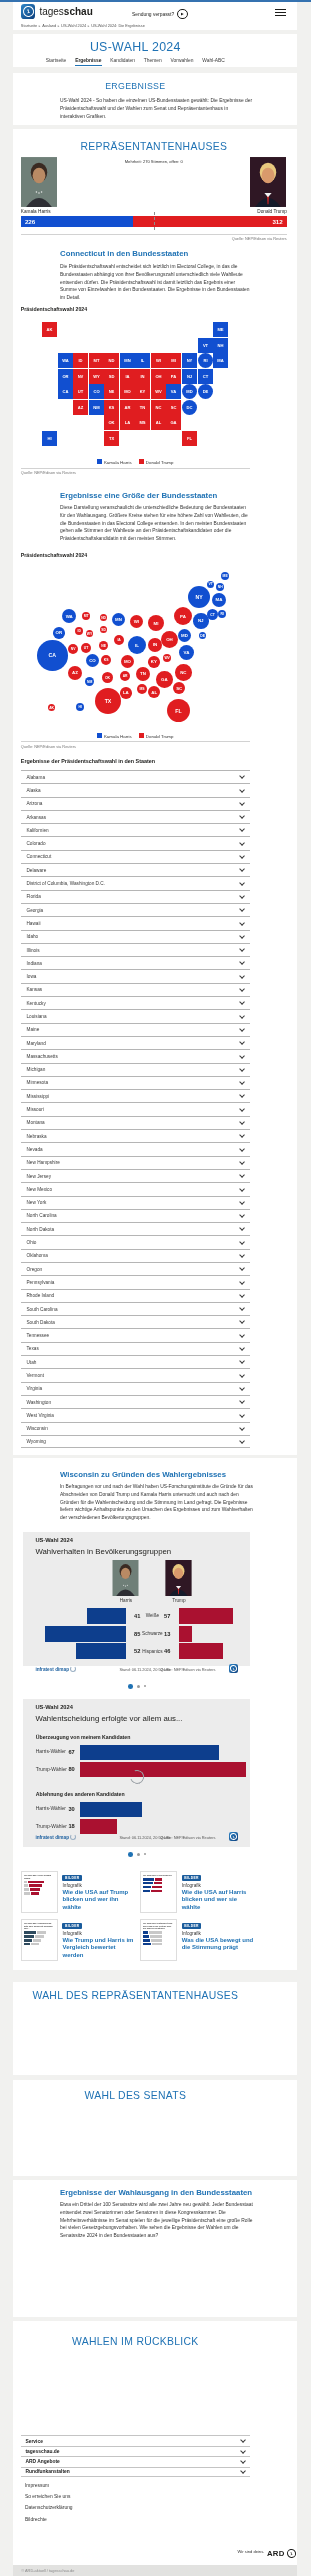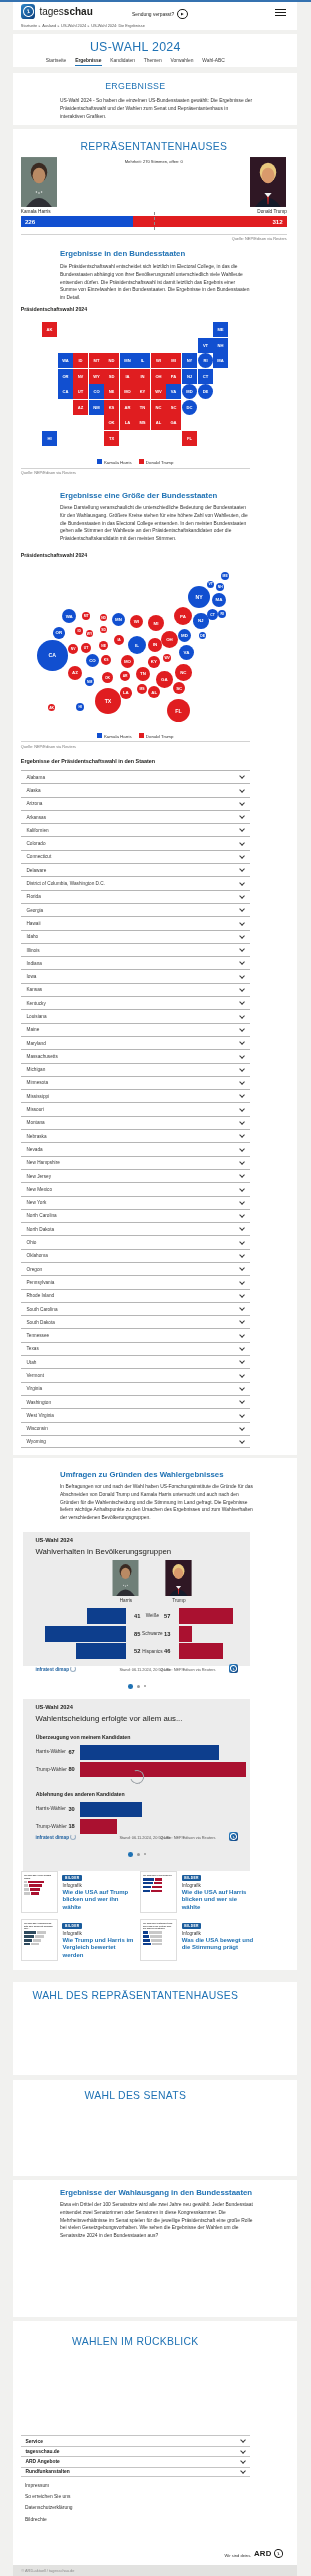--- a/index.html
+++ b/index.html
@@ -75,21 +75,21 @@
   .tkicker{font-size:4.7px;color:#333;margin:2.1px 0 1px;}
   .ttitle{font-size:6px;line-height:7.3px;font-weight:700;color:#1f72b4;}
   .minirow{display:flex;align-items:center;gap:1px;margin-top:1.3px;}
   .minibar{height:2.6px;}
   
   .f-row{position:relative;height:10.4px;border-top:0.5px solid #c4c4c4;display:flex;align-items:center;justify-content:space-between;
         padding:0 4.7px;box-sizing:border-box;cursor:pointer;}
   .f-row:last-of-type{border-bottom:0.5px solid #c4c4c4;}
   .f-label{font-size:4.9px;font-weight:700;color:#222;}
   .f-link{font-size:4.9px;color:#333;cursor:pointer;}
-  .ardbrand{position:absolute;right:14px;display:flex;align-items:flex-end;gap:2.6px;}
+  .ardbrand{position:absolute;right:1px;display:flex;align-items:flex-start;gap:2.6px;}
   .ardbrand .claim{font-size:4.1px;color:#333;}
   .ardbrand .ard{font-size:7.8px;font-weight:700;color:#1d1d1b;letter-spacing:0.3px;}
   .ardbrand .one{width:6.7px;height:6.7px;border:0.8px solid #1d1d1b;border-radius:50%;display:flex;align-items:center;justify-content:center;
         font-size:4.1px;font-weight:700;color:#1d1d1b;transform:rotate(-12deg);}
   .bottombar{position:absolute;left:13px;width:284px;height:11px;background:#e2e2e0;display:flex;align-items:center;}
   .bottombar span{font-size:3.9px;color:#8a8a8a;margin-left:8.3px;}
 </style>
 </head>
 <body>
 
@@ -169,21 +169,21 @@
       </div>
       <div class="b" id="ebarRed" style="flex: 1 1 0%; justify-content: flex-end; background: rgb(224, 29, 32);">
         <span style="margin-right:4.1px;">312</span>
       </div>
     </div>
     <div class="abs marker" style="left:141px;top:83px;"></div>
 
     <div class="abs divider" style="left:7.8px;top:105px;width:266px;"></div>
     <div class="abs src" style="left:7.8px;top:107px;width:266px;text-align:right;">Quelle: NEP/Edison via Reuters</div>
 
-    <div class="abs h-sub" style="left:47px;top:120px;">Ergebnisse in den Bundesstaaten</div>
+    <div class="abs h-sub" style="left:47px;top:120px;">Connecticut in den Bundesstaaten</div>
     <div class="abs para" style="left:47px;top:134px;width:193px;">Die Präsidentschaftswahl entscheidet sich letztlich im Electoral College, in das die Bundesstaaten abhängig von ihrer Bevölkerungszahl unterschiedlich viele Wahlleute entsenden dürfen. Die Präsidentschaftswahl ist damit letztlich das Ergebnis einer Summe von Einzelwahlen in den Bundesstaaten. Die Ergebnisse in den Bundesstaaten im Detail.</div>
 
     <div class="abs maplabel" style="left:7.8px;top:177px;">Präsidentschaftswahl 2024</div>
     <div class="abs" style="left:0;top:190px;width:284px;height:131px;" id="tileMap">
         <div class="tile" style="left: 29px; top: 3.1px; background: rgb(224, 29, 32);">AK</div>
         <div class="tile" style="left: 200px; top: 3.1px; background: rgb(17, 79, 208);">ME</div>
         <div class="tile" style="left: 185px; top: 18.7px; background: rgb(17, 79, 208);">VT</div>
         <div class="tile" style="left: 200px; top: 18.7px; background: rgb(17, 79, 208);">NH</div>
         <div class="tile" style="left: 45px; top: 34px; background: rgb(17, 79, 208);">WA</div>
         <div class="tile" style="left: 60px; top: 34px; background: rgb(224, 29, 32);">ID</div>
@@ -508,21 +508,21 @@
           <span class="chev"></span>
         </div>
         <div class="acc-row">
           <span class="acc-label">Wyoming</span>
           <span class="chev"></span>
         </div>
       </div>
   </div>
 
   <div class="card" style="top:1458px;height:512px;" id="cardD">
-    <div class="abs h-sub" style="left:47px;top:12.4px;">Umfragen zu Gründen des Wahlergebnisses</div>
+    <div class="abs h-sub" style="left:47px;top:12.4px;">Wisconsin zu Gründen des Wahlergebnisses</div>
     <div class="abs para" style="left:47px;top:25px;width:193px;">In Befragungen vor und nach der Wahl haben US-Forschungsinstitute die Gründe für das Abschneiden von Donald Trump und Kamala Harris untersucht und auch nach den Gründen für die Wahlentscheidung und die Stimmung im Land gefragt. Die Ergebnisse liefern wichtige Anhaltspunkte zu den Ursachen des Ergebnisses und zum Wahlverhalten der verschiedenen Bevölkerungsgruppen.</div>
 
     <div class="infobox" style="top:74px;height:134px;">
       <div class="abs kicker" style="left:12px;top:5.2px;">US-Wahl 2024</div>
       <div class="abs ititle" style="left:12px;top:14.5px;">Wahlverhalten in Bevölkerungsgruppen</div>
       <div class="photo" style="left:88px;top:28px;width:29px;height:36px;" id="harrisPhotoSmall"><svg width="29" height="36" viewBox="0 0 70 97" xmlns="http://www.w3.org/2000/svg">
     <rect width="70" height="97" fill="#6f7f78"></rect>
 
     <ellipse cx="35" cy="30" rx="16" ry="19" fill="#3a2a22"></ellipse>
     <ellipse cx="35" cy="36" rx="12.5" ry="15" fill="#b98a64"></ellipse>
@@ -565,21 +565,21 @@
       <div class="ardmini" style="left:206px;top:132px;">
           <i>1</i>
         </div>
     </div>
     <div class="dots" style="top:226px;">
       <span class="dot d1"></span>
       <span class="dot d2"></span>
       <span class="dot d3"></span>
     </div>
 
-    <div class="infobox" style="top:241px;height:172px;">
+    <div class="infobox" style="top:241px;height:148px;">
       <div class="abs kicker" style="left:12px;top:5.2px;">US-Wahl 2024</div>
       <div class="abs ititle" style="left:12px;top:14.5px;">Wahlentscheidung erfolgte vor allem aus...</div>
       <div id="decisionRows">
           <div class="abs" style="left: 12.4px; top: 35px; font-size: 5.2px; font-weight: 700; color: rgb(29, 29, 27);">Überzeugung von meinem Kandidaten</div>
           <div class="abs" style="left: 12.4px; top: 50px; font-size: 4.9px; color: rgb(51, 51, 51);">Harris-Wähler</div>
           <div class="abs" style="left: 41px; top: 50px; width: 10.4px; text-align: right; font-size: 5.7px; font-weight: 700; color: rgb(29, 29, 27);">67</div>
           <div class="abs" style="left: 57px; top: 46px; width: 139px; height: 15px; background: rgb(13, 62, 141);"></div>
           <div class="abs" style="left: 12.4px; top: 68px; font-size: 4.9px; color: rgb(51, 51, 51);">Trump-Wähler</div>
           <div class="abs" style="left: 41px; top: 67px; width: 10.4px; text-align: right; font-size: 5.7px; font-weight: 700; color: rgb(29, 29, 27);">80</div>
           <div class="abs" style="left: 57px; top: 63px; width: 166px; height: 15px; background: rgb(170, 17, 48);"></div>

